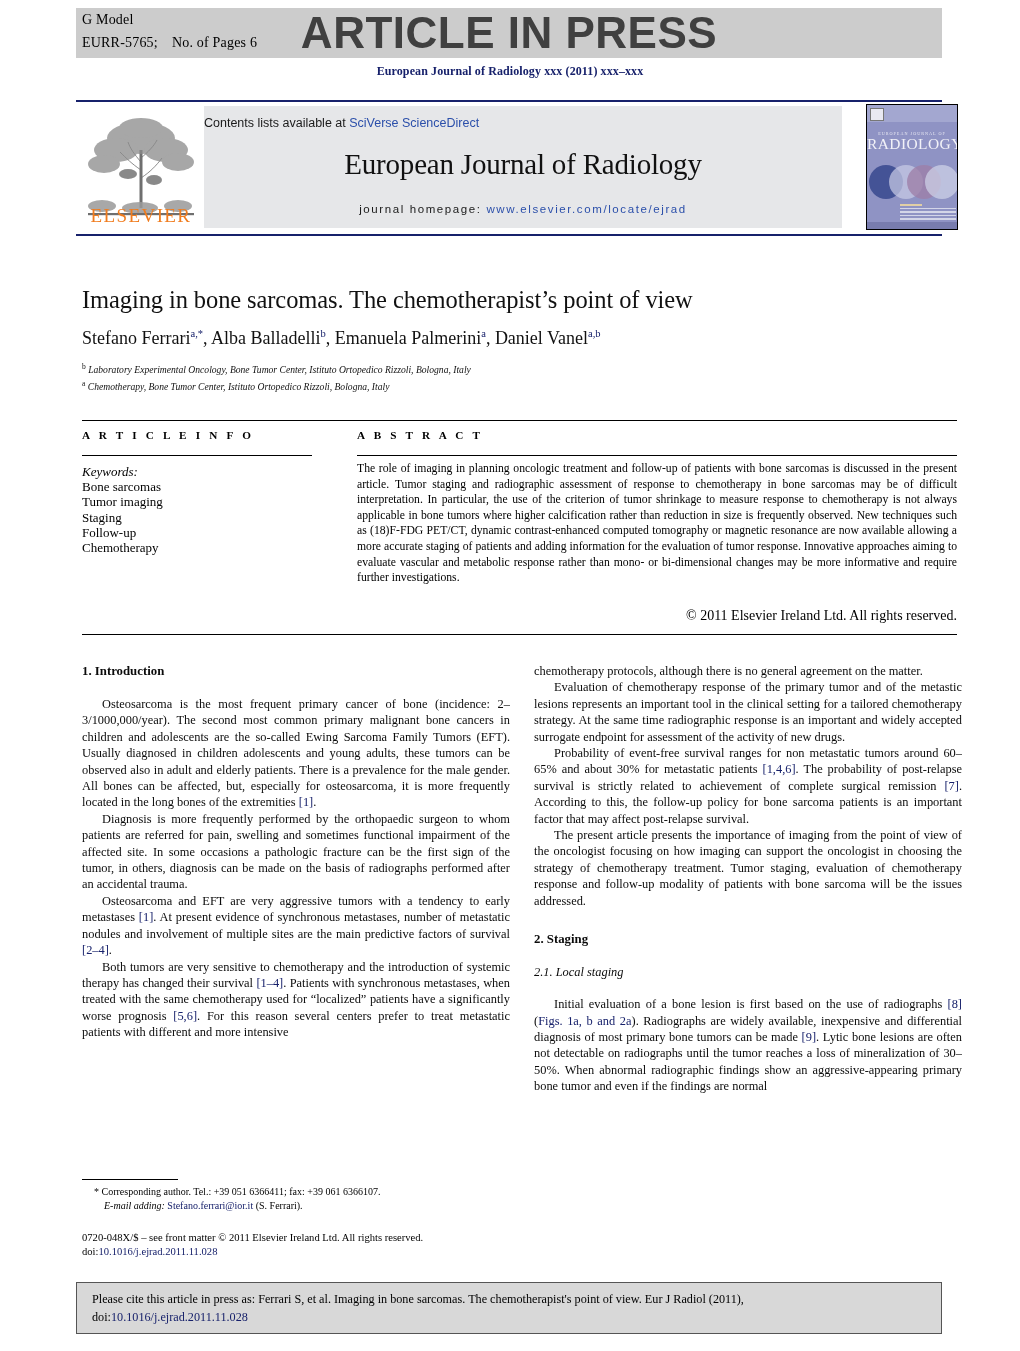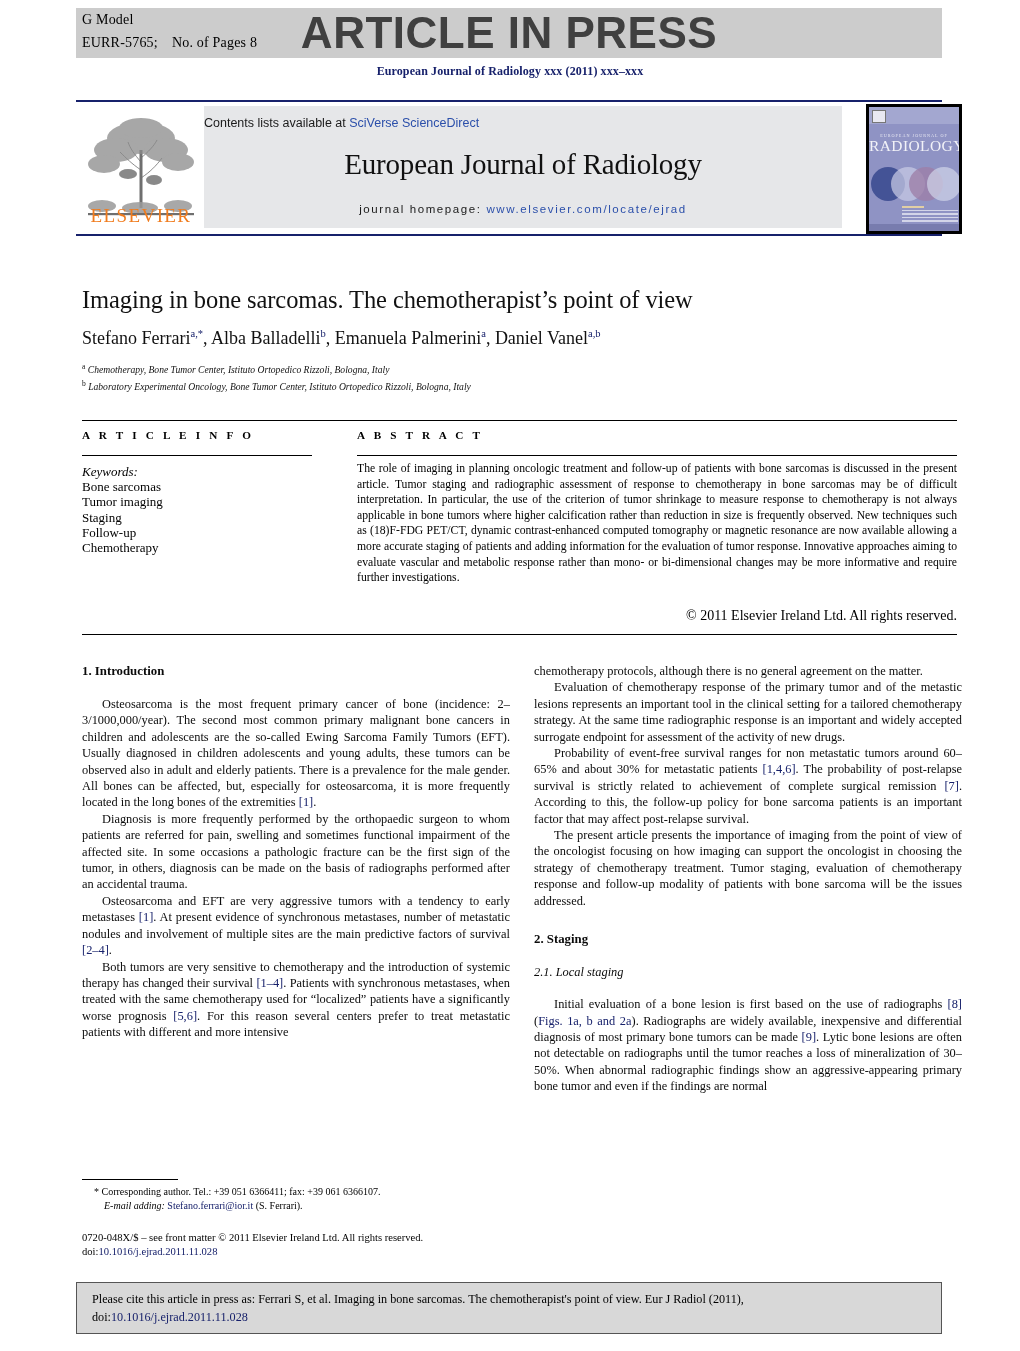--- a/index.html
+++ b/index.html
@@ -151,21 +151,21 @@
   .homepage-line .url { color: #2b4faa; }
 
   
   .cover {
     position: absolute;
     left: 866px;
     top: 104px;
     width: 90px;
     height: 124px;
     background: #8f93c4;
-    border: 3px solid #000000;
+    border: 1px solid #000000;
     overflow: hidden;
   }
   .cover .cv-topbar {
     position: absolute; left:0; top:0; width:100%; height:17px;
     background:#a3a7d0;
   }
   .cover .cv-issn {
     position:absolute; left:3px; top:3px; width:12px; height:11px;
     background:#e9e9f2; border:1px solid #777;
   }
@@ -374,21 +374,21 @@
 <body>
 
 <div class="page">
 
   <div class="topband">
     <div class="aip">ARTICLE IN PRESS</div>
   </div>
   <div class="gmodel">
     <div>G Model</div>
     <div class="l2">
-      <span>EURR-5765;</span><span class="sp"></span><span>No. of Pages 8</span>
+      <span>EURR-5765;</span><span class="sp"></span><span>No. of Pages 6</span>
     </div>
   </div>
 
   <div class="journal-line">European Journal of Radiology xxx (2011) xxx–xxx</div>
 
   <div class="rule-top"></div>
   <div class="rule-bottom"></div>
 
   <div class="elsevier-logo">
     <svg width="118" height="118" viewBox="0 0 118 118" aria-hidden="true">
@@ -452,22 +452,22 @@
   <div class="art-title">Imaging in bone sarcomas. The chemotherapist’s point of view</div>
 
   <div class="authors">
     <span>Stefano Ferrari</span><sup>a,*</sup>,
     <span>Alba Balladelli</span><sup>b</sup>,
     <span>Emanuela Palmerini</span><sup>a</sup>,
     <span>Daniel Vanel</span><sup>a,b</sup>
   </div>
 
   <div class="affil">
+    <div><sup>b</sup> <span>Laboratory Experimental Oncology, Bone Tumor Center, Istituto Ortopedico Rizzoli, Bologna, Italy</span></div>
     <div><sup>a</sup> <span>Chemotherapy, Bone Tumor Center, Istituto Ortopedico Rizzoli, Bologna, Italy</span></div>
-    <div><sup>b</sup> <span>Laboratory Experimental Oncology, Bone Tumor Center, Istituto Ortopedico Rizzoli, Bologna, Italy</span></div>
   </div>
 
   <div class="sec-rule" style="left:82px; top:420px; width:875px;"></div>
   <div class="info-head">A R T I C L E   I N F O</div>
   <div class="abs-head">A B S T R A C T</div>
   <div class="sec-rule" style="left:82px; top:455px; width:230px;"></div>
   <div class="sec-rule" style="left:357px; top:455px; width:600px;"></div>
 
   <div class="kw">
     <div class="kw-label">Keywords:</div>

